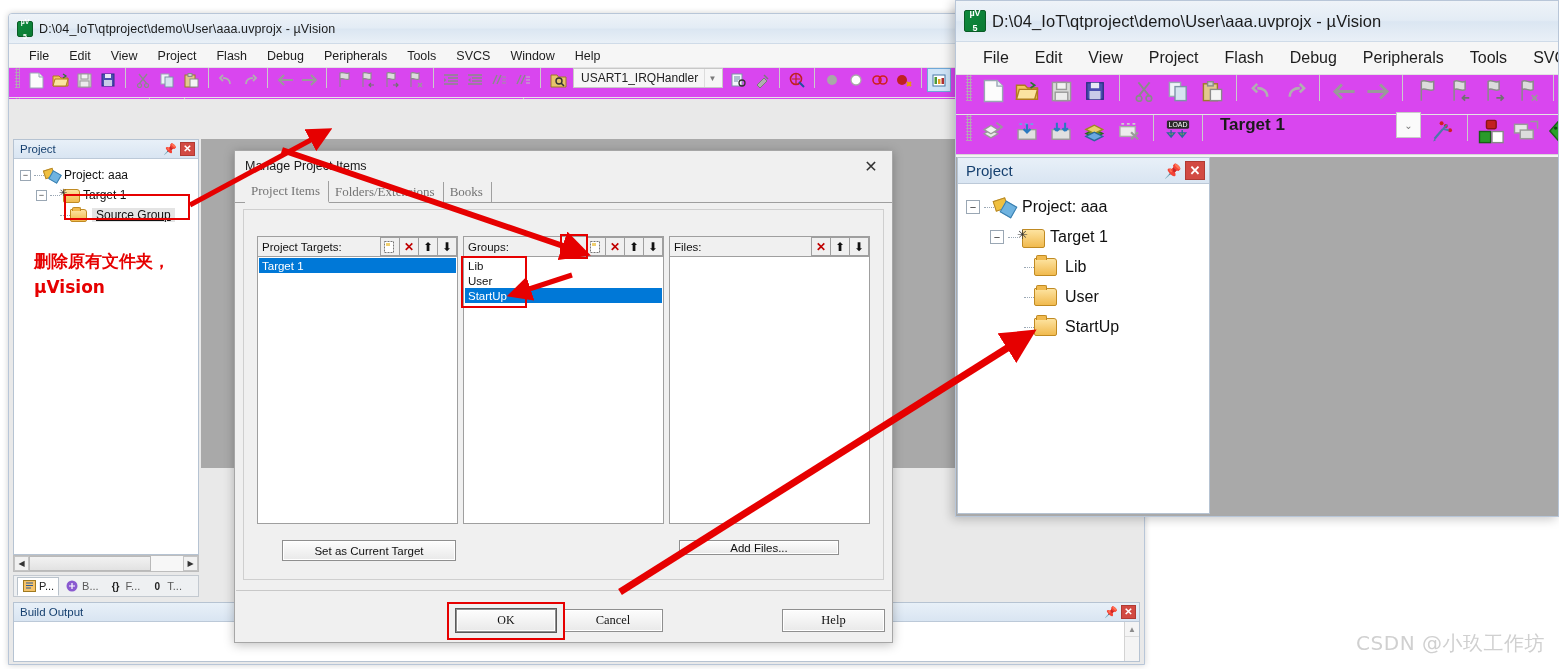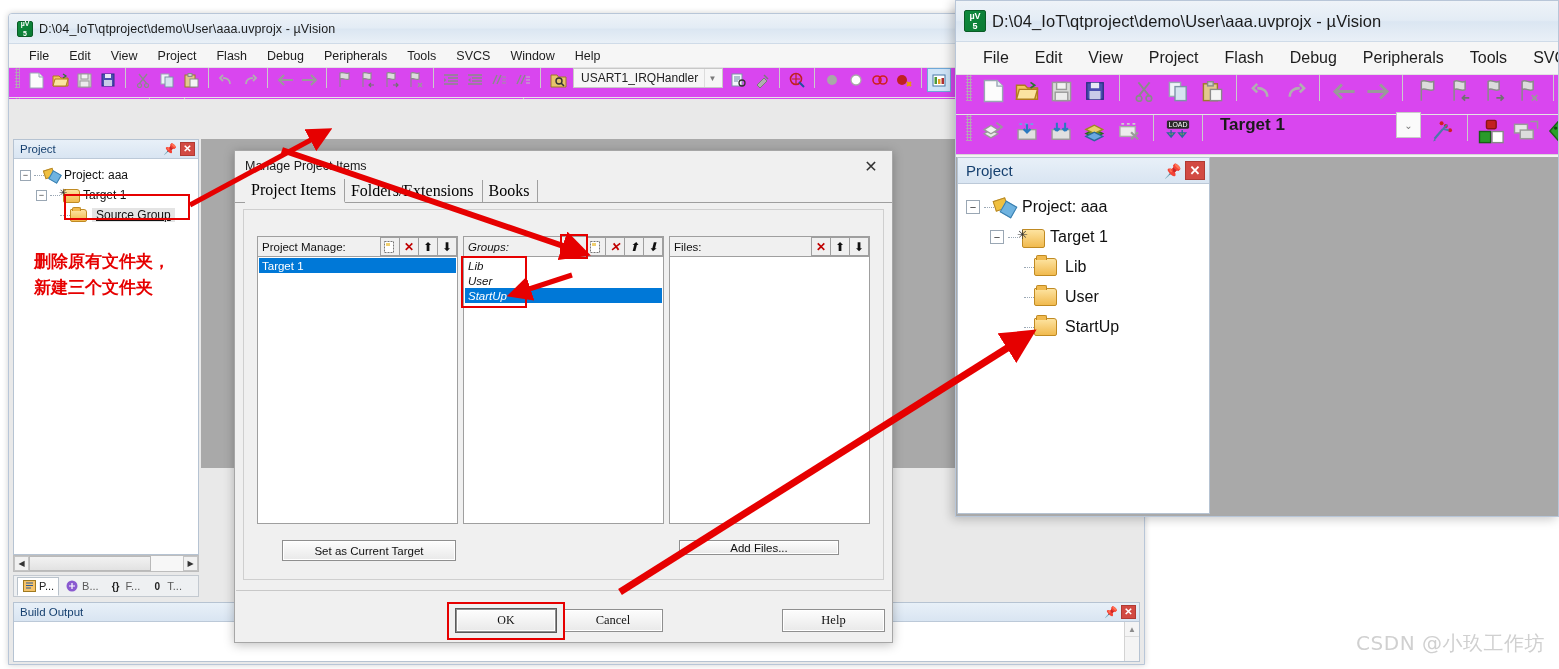--- a/index.html
+++ b/index.html
@@ -28,21 +28,21 @@
     border-radius: 3px 3px 0 0;
     position: relative;
   }
   .title-text { font-size: 12.5px; color: #1b1b1b; margin-left: 6px; letter-spacing: .1px; }
   .keil-logo {
     width: 16px; height: 16px; flex: none;
     background: linear-gradient(135deg,#0f8a3e 0%,#0a7a33 100%);
     border: 1px solid #0a5c26; border-radius: 2px;
     color: #fff; font-size: 7px; font-weight: bold;
     display: flex; align-items: center; justify-content: center;
-    line-height: 10px; text-align: center;
+    line-height: 15px; text-align: center;
   }
 
   .menubar {
     height: 24px; background: #f6f6f6;
     border-bottom: 1px solid #e2e2e2;
     display: flex; align-items: center; padding-left: 10px;
   }
   .menu-item {
     font-size: 12.5px; color: #1d1d1d; padding: 3px 10px; cursor: default;
     white-space: nowrap;
@@ -172,21 +172,21 @@
     box-shadow: 0 2px 10px rgba(0,0,0,.25);
   }
   .dlg-title { height: 30px; display: flex; align-items: center; padding: 0 6px 0 10px;
     background: #f0f0f0; }
   .dlg-title .t { flex: 1; font-size: 12.5px; color: #1a1a1a; }
   .dlg-x { width: 30px; height: 24px; display:flex; align-items:center; justify-content:center;
     font-size: 16px; color: #333; }
 
   .dlg-tabs { display: flex; align-items: flex-end; height: 22px; padding-left: 10px;
     border-bottom: 1px solid #9e9e9e; }
-  .dtab { font-family: "Liberation Serif", serif; font-size: 16px; color: #000000;
+  .dtab { font-family: "Liberation Serif", serif; font-size: 13px; color: #737373;
     padding: 2px 8px 2px 6px; border-right: 1px solid #a0a0a0; }
   .dtab.active { border-bottom: 2px solid #f0f0f0; position: relative; top: 1px; font-weight: normal; }
 
   .dlg-body { position: absolute; left: 8px; top: 58px; right: 8px; bottom: 62px;
     background: #f0f0f0; border: 1px solid #cfcfcf; }
 
   .cols { position: absolute; left: 22px; top: 85px; right: 22px; height: 288px; display: flex; gap: 5px; }
   .col { flex: 1; display: flex; flex-direction: column; }
   .col-head { height: 21px; background: #f0f0f0; border: 1px solid #9f9f9f;
     display: flex; align-items: center; padding-left: 4px; gap: 0; }
@@ -604,21 +604,21 @@
             <span>Target 1</span>
           </div>
           <div class="tnode" style="padding-left:42px;text-decoration:underline;">
             <span class="tdots"></span>
             <span class="ico-folder"></span>
             <span class="sel-label">Source Group</span>
           </div>
         </div>
 
         <div class="cn-note">删除原有文件夹，
-新建三个文件夹</div>
+µVision</div>
 
         <div class="redbox" style="left:50px; top:54px; width:126px; height:26px;"></div>
       </div>
 
       <div class="hscroll">
         <div class="hs-btn">◀</div>
         <div class="hs-track">
           <div class="hs-thumb"></div>
         </div>
         <div class="hs-btn">▶</div>
@@ -679,37 +679,37 @@
       <div class="dtab">Folders/Extensions</div>
       <div class="dtab">Books</div>
     </div>
 
     <div class="dlg-body"></div>
 
     <div class="cols">
 
       <div class="col">
         <div class="col-head">
-          <span class="lbl">Project Manage:</span>
+          <span class="lbl">Project Targets:</span>
           <span class="ch-btn">
             <svg width="12" height="12" viewBox="0 0 12 12">
                 <rect x="0.5" y="0.5" width="9" height="11" fill="#fff" stroke="#777" stroke-dasharray="2 1"></rect>
                 <path d="M2 2h4v3H2z" fill="#f0d070"></path>
               </svg>
           </span>
           <span class="ch-btn x">✕</span>
           <span class="ch-btn">⬆</span>
           <span class="ch-btn">⬇</span>
         </div>
         <div class="col-list">
           <div class="li sel">Target 1</div>
         </div>
       </div>
 
-      <div class="col" style="position:relative;font-style:italic;">
+      <div class="col" style="position:relative;">
         <div class="col-head">
           <span class="lbl">Groups:</span>
           <span class="ch-btn">
             <svg width="12" height="12" viewBox="0 0 12 12">
                 <rect x="0.5" y="0.5" width="9" height="11" fill="#fff" stroke="#777" stroke-dasharray="2 1"></rect>
                 <path d="M2 2h4v3H2z" fill="#f0d070"></path>
               </svg>
           </span>
           <span class="ch-btn x">✕</span>
           <span class="ch-btn">⬆</span>

